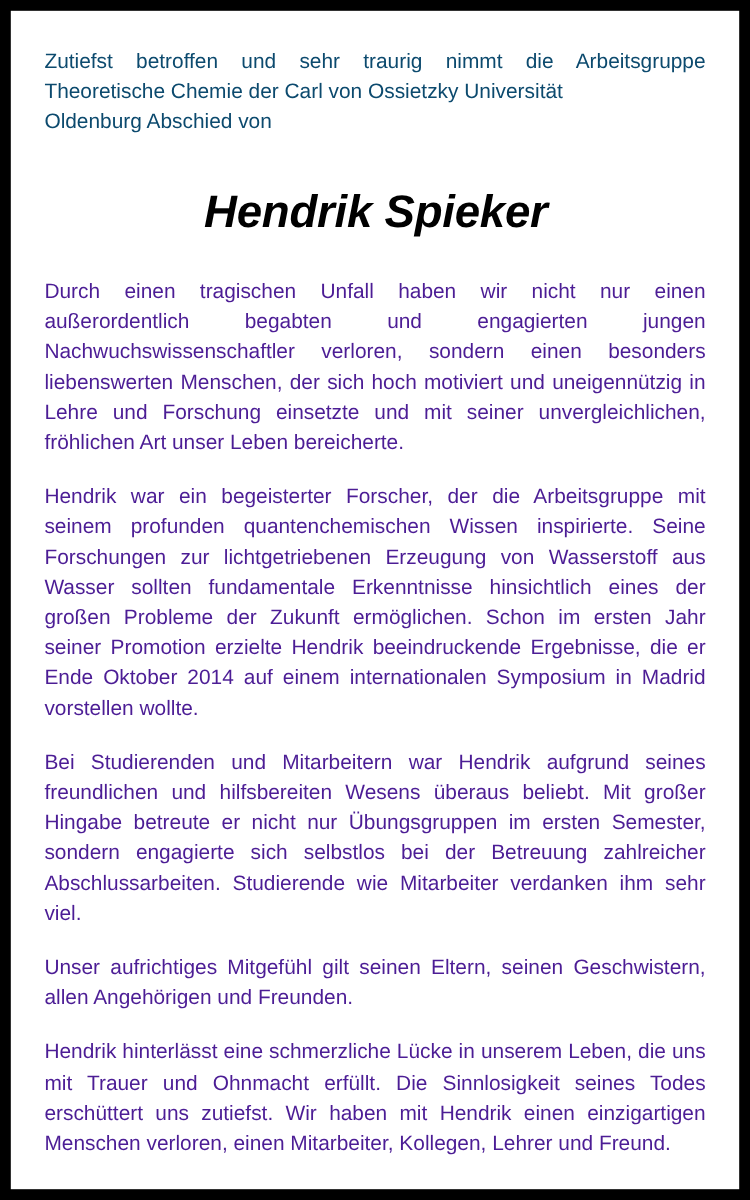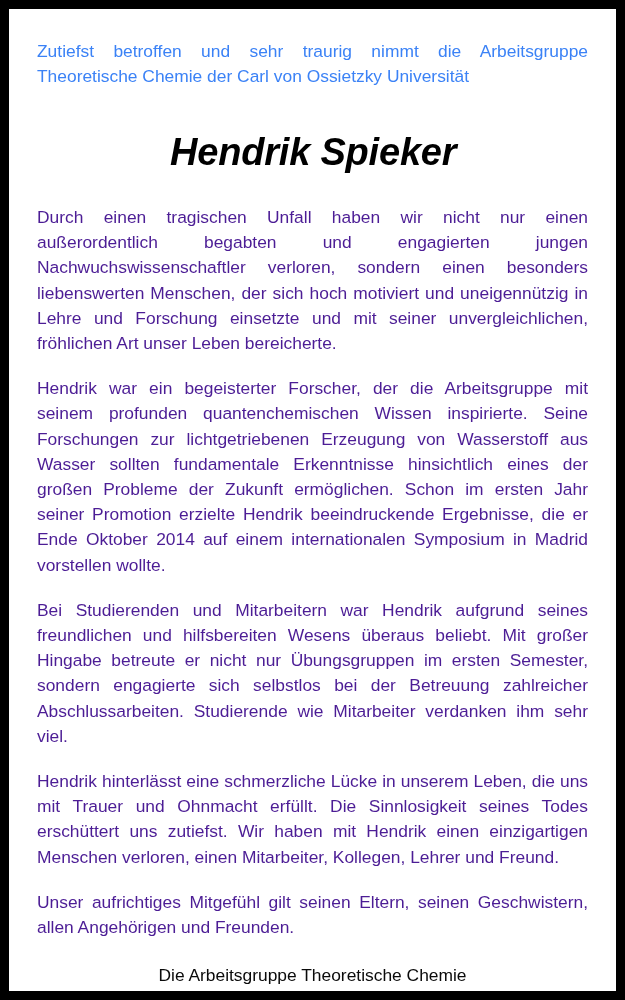--- a/index.html
+++ b/index.html
@@ -27,21 +27,21 @@
     width: 100%;
     height: 100%;
     background: #ffffff;
     padding: 30px 28px 0 28px;
     overflow: hidden;
   }
 
   .intro {
     font-size: 17.4px;
     line-height: 25px;
-    color: #3b82f6;
+    color: #0c4a6e;
     text-align: justify;
     text-justify: inter-word;
     margin: 0;
   }
   .intro .last-line {
     text-align: left;
   }
 
   .deceased-name {
     font-size: 38px;
@@ -79,30 +79,31 @@
   }
 </style>
 </head>
 <body>
 
 <div class="notice">
   <div class="notice-inner">
 
     <div class="intro">
       <span>Zutiefst betroffen und sehr traurig nimmt die Arbeitsgruppe Theoretische Chemie der Carl von Ossietzky Universität</span>
+      <div class="last-line">Oldenburg Abschied von</div>
     </div>
 
     <h1 class="deceased-name">Hendrik Spieker</h1>
 
     <div class="body-copy">
       <p>Durch einen tragischen Unfall haben wir nicht nur einen außerordentlich begabten und engagierten jungen Nachwuchswissenschaftler verloren, sondern einen besonders liebenswerten Menschen, der sich hoch motiviert und uneigennützig in Lehre und Forschung einsetzte und mit seiner unvergleichlichen, fröhlichen Art unser Leben bereicherte.</p>
       <p>Hendrik war ein begeisterter Forscher, der die Arbeitsgruppe mit seinem profunden quantenchemischen Wissen inspirierte. Seine Forschungen zur lichtgetriebenen Erzeugung von Wasserstoff aus Wasser sollten fundamentale Erkenntnisse hinsichtlich eines der großen Probleme der Zukunft ermöglichen. Schon im ersten Jahr seiner Promotion erzielte Hendrik beeindruckende Ergebnisse, die er Ende Oktober 2014 auf einem internationalen Symposium in Madrid vorstellen wollte.</p>
       <p>Bei Studierenden und Mitarbeitern war Hendrik aufgrund seines freundlichen und hilfsbereiten Wesens überaus beliebt. Mit großer Hingabe betreute er nicht nur Übungsgruppen im ersten Semester, sondern engagierte sich selbstlos bei der Betreuung zahlreicher Abschlussarbeiten. Studierende wie Mitarbeiter verdanken ihm sehr viel.</p>
+      <p>Unser aufrichtiges Mitgefühl gilt seinen Eltern, seinen Geschwistern, allen Angehörigen und Freunden.</p>
       <p>Hendrik hinterlässt eine schmerzliche Lücke in unserem Leben, die uns mit Trauer und Ohnmacht erfüllt. Die Sinnlosigkeit seines Todes erschüttert uns zutiefst. Wir haben mit Hendrik einen einzigartigen Menschen verloren, einen Mitarbeiter, Kollegen, Lehrer und Freund.</p>
-      <p>Unser aufrichtiges Mitgefühl gilt seinen Eltern, seinen Geschwistern, allen Angehörigen und Freunden.</p>
     </div>
 
     <div class="signature">
       <div>Die Arbeitsgruppe Theoretische Chemie</div>
 
     </div>
 
   </div>
 </div>
 

